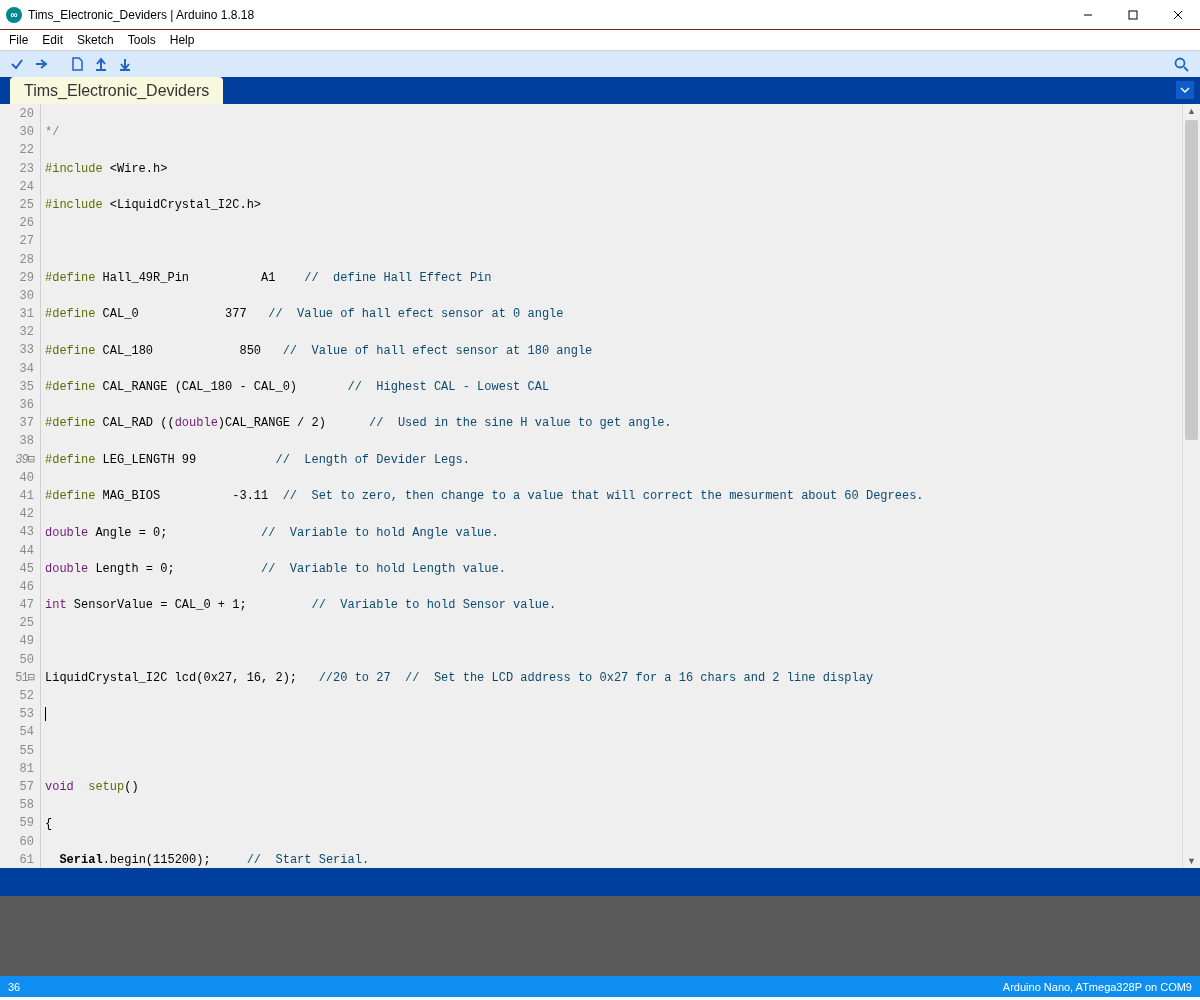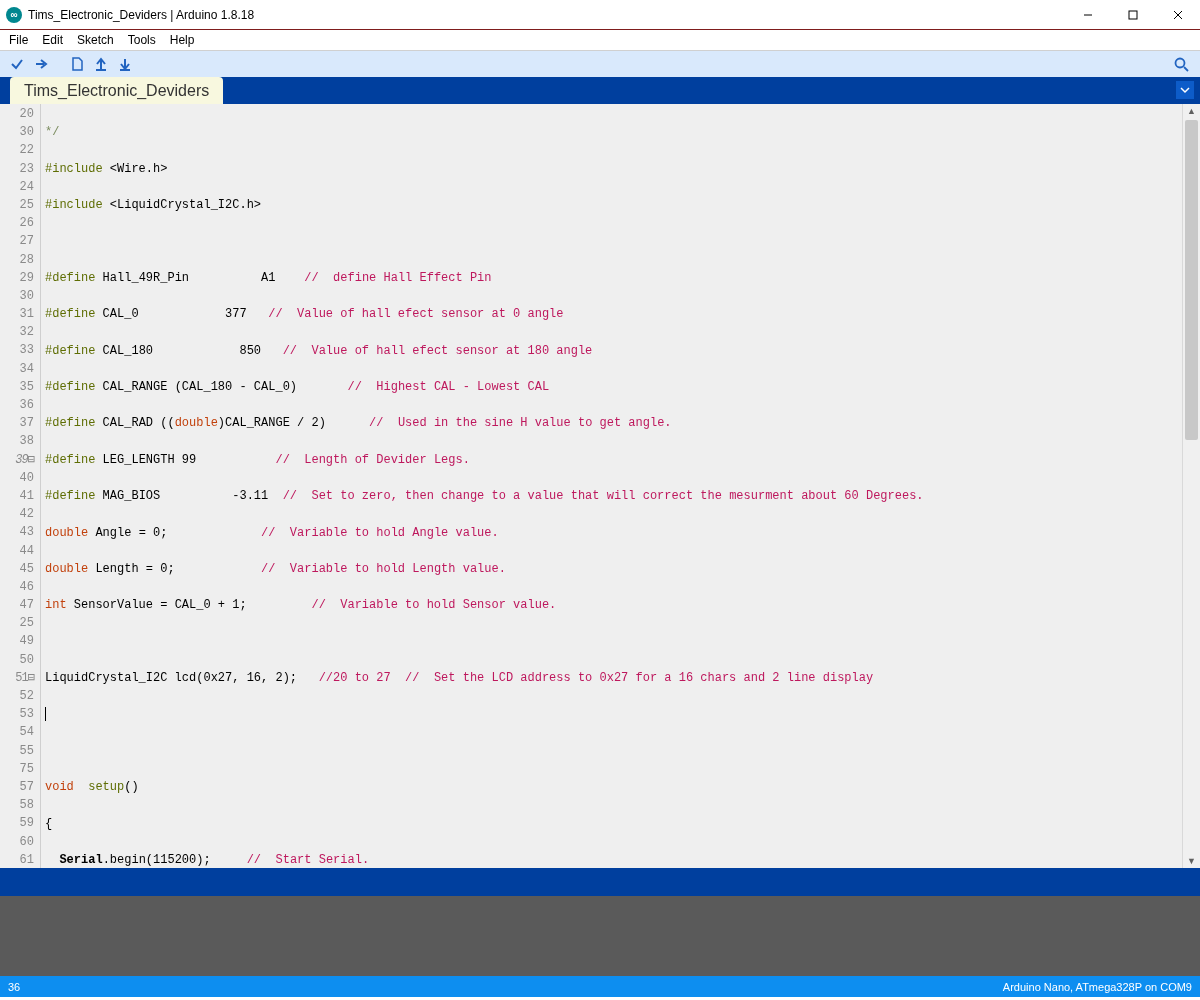--- a/index.html
+++ b/index.html
@@ -143,23 +143,23 @@
     top: 16px; height: 320px;
     background: #c8c8c8;
     border-radius: 2px;
   }
   .vscroll .arrow { position:absolute; left:0; right:0; height:14px; display:flex; align-items:center; justify-content:center; color:#606060; font-size:9px; }
   .vscroll .arrow.up { top:0; }
   .vscroll .arrow.down { bottom:0; }
 
   
   .c-comment { color: #7a8b5e; } 
-  .c-green   { color: #be185d; } 
+  .c-green   { color: #0c4a6e; } 
   .c-pre     { color: #5e6d03; text-align: center; } 
-  .c-kw      { color: #c2410c; }
+  .c-kw      { color: #701a75; }
   .c-orange  { color: #000000; }
   .cursor    { border-left: 1px solid #000; display:inline-block; height:14px; vertical-align: text-top; }
 
   
   .blue-strip {
     height: 28px;
     background: #003f9e;
   }
   .console {
     height: 80px;
@@ -293,21 +293,21 @@
         <div class="ln">46 </div>
         <div class="ln">47 </div>
         <div class="ln">25 </div>
         <div class="ln">49 </div>
         <div class="ln">50 </div>
         <div class="ln" style="letter-spacing: -1px;">51⊟</div>
         <div class="ln">52 </div>
         <div class="ln">53 </div>
         <div class="ln">54 </div>
         <div class="ln">55 </div>
-        <div class="ln">75 </div>
+        <div class="ln">81 </div>
         <div class="ln">57 </div>
         <div class="ln">58 </div>
         <div class="ln">59 </div>
         <div class="ln">60 </div>
         <div class="ln">61 </div>
       </div>
     <div class="code" id="code">
 <div class="row"><span class="c-comment">*/</span></div>
 <div class="row"><span class="c-pre">#include</span><span> &lt;</span><span class="c-orange">Wire</span><span>.h&gt;</span></div>
 <div class="row"><span class="c-pre">#include</span><span> &lt;</span><span class="c-orange">LiquidCrystal_I2C</span><span>.h&gt;</span></div>

